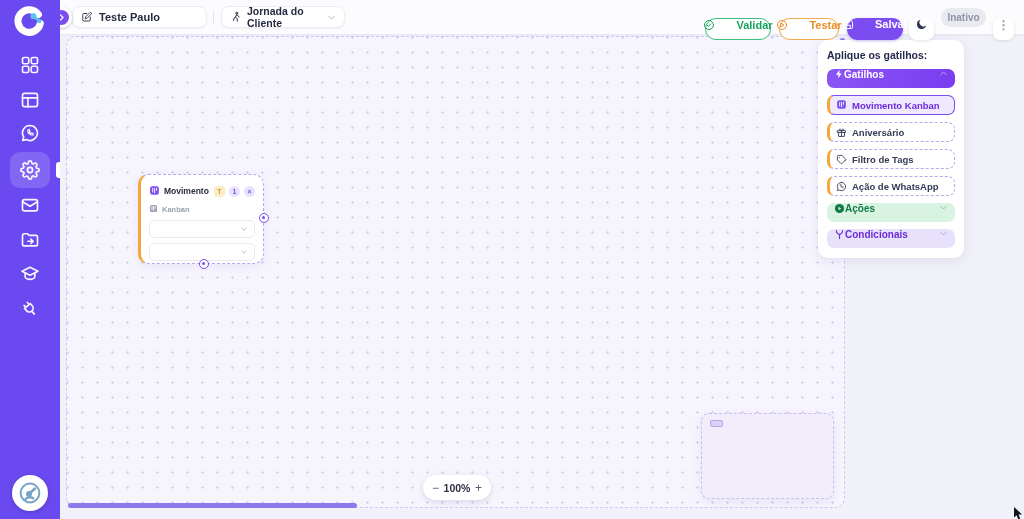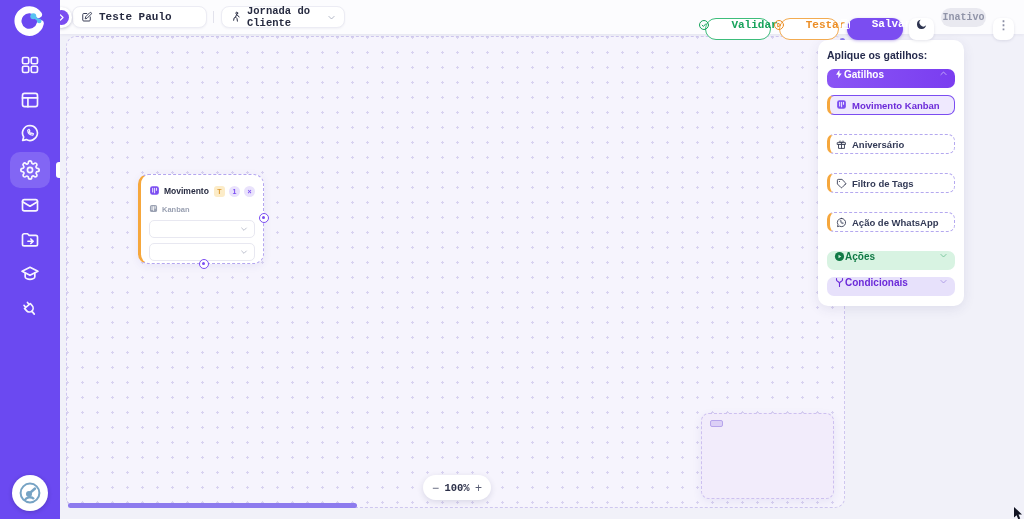--- a/index.html
+++ b/index.html
@@ -11,21 +11,21 @@
 
   
   .sidebar { position:absolute; left:0; top:0; width:60px; height:519px; background:#6b49f1; z-index:30; }
   .logo { position:absolute; left:13px; top:6px; width:32px; height:32px; }
   .nav-ic { position:absolute; left:20px; width:20px; height:20px; color:#ffffff; opacity:.95; cursor:pointer; }
   .nav-active-bg { position:absolute; left:10px; top:152px; width:40px; height:36px; background:#8266f4; border-radius:10px; }
   .nav-indicator { position:absolute; left:56px; top:162px; width:4px; height:16px; background:#ffffff; border-radius:3px 0 0 3px; }
   .avatar { position:absolute; left:12px; top:475px; width:36px; height:36px; background:#ffffff; border-radius:50%; display:flex; align-items:center; justify-content:center; box-shadow:0 1px 4px rgba(20,20,60,.25); }
 
   
-  .topbar { position:absolute; left:60px; top:0; width:964px; height:34px; background:#fcfcfe; box-shadow:0 1px 3px rgba(35,35,90,.06); z-index:20;font-family:Liberation Mono, monospace; }
+  .topbar { position:absolute; left:60px; top:0; width:964px; height:34px; background:#fcfcfe; box-shadow:0 1px 3px rgba(35,35,90,.06); z-index:20; }
   .toggle-btn { position:absolute; left:-9px; top:7px; width:21px; height:21px; border-radius:50%; background:#ffffff; box-shadow:0 1px 3px rgba(30,30,80,.25); display:flex; align-items:center; justify-content:center; cursor:pointer; z-index:40; }
   .toggle-btn .inner { width:15px; height:15px; border-radius:50%; background:#7b4df1; color:#fff; display:flex; align-items:center; justify-content:center; }
   .pill { position:absolute; top:6px; height:22px; background:#fff; border:1px solid #ececf4; border-radius:8px; box-shadow:0 1px 2px rgba(40,40,90,.05); display:flex; align-items:center; gap:6px; padding:0 8px; color:#272b41; }
   .flow-name { left:12px; width:135px; }
   .flow-name input { border:none; outline:none; width:100%; font-family:inherit; font-size:11px; font-weight:bold; color:#272b41; background:transparent; }
   .divider { position:absolute; left:153px; top:11px; width:1px; height:12px; background:#e2e2ec; }
   .journey { left:161px; width:124px; font-size:10.5px; font-weight:bold; cursor:pointer; justify-content:space-between; }
   .journey .lab { display:flex; align-items:center; gap:5px; }
   .btn { position:absolute; top:18px; height:22px; border-radius:12px; display:flex; align-items:flex-start; justify-content:center; gap:21px; font-size:11px; font-weight:bold; cursor:pointer; background:#fff; }
   .btn-validate { left:645px; width:66px; border:1.5px solid #3dbd7b; color:#17a35b; }
@@ -49,34 +49,34 @@
   .handle { position:absolute; width:10px; height:10px; border:1.6px solid #7b4df1; border-radius:50%; background:#fff; cursor:crosshair; }
   .handle::after { content:""; position:absolute; left:2.2px; top:2.2px; width:3px; height:3px; border-radius:50%; background:#7b4df1; }
   .handle-right { right:-6px; top:38px; }
   .handle-bottom { left:58px; bottom:-6px; }
 
   .minimap { position:absolute; left:634px; top:376px; width:133px; height:86px; background:#f2ecfb; border:1px dashed #cdc0f0; border-radius:8px; box-shadow:0 3px 10px rgba(70,50,160,.08); cursor:pointer; }
   .minimap .mini-node { position:absolute; left:8px; top:6px; width:13px; height:7px; background:#dcd0f6; border:1px solid #b7a5ec; border-radius:2px; }
 
   .zoom-ctl { position:absolute; left:356px; top:438px; width:68px; height:25px; background:#ffffff; border-radius:13px; box-shadow:0 2px 6px rgba(40,40,90,.14); display:flex; align-items:center; justify-content:space-between; padding:0 9px; }
   .zoom-ctl .zbtn { font-size:12px; color:#565b72; cursor:pointer; line-height:1; }
-  .zoom-ctl .zlevel { font-size:10.5px; font-weight:bold; color:#2c3049;font-family:Liberation Mono, monospace; }
+  .zoom-ctl .zlevel { font-size:10.5px; font-weight:bold; color:#2c3049; }
 
   .hscroll { position:absolute; left:1px; top:466px; width:289px; height:5px; background:#8d7bee; border-radius:3px; cursor:grab; }
   .vscroll { position:absolute; left:773px; top:1px; width:5px; height:156px; background:#8d7bee; border-radius:3px; cursor:grab; }
 
   
   .panel { position:absolute; left:818px; top:40px; width:146px; background:#ffffff; border-radius:10px; box-shadow:0 3px 12px rgba(60,60,120,.10); padding:9px 9px 10px 9px; z-index:10; }
   .panel-title { font-size:10.5px; font-weight:bold; color:#262b4d; margin-bottom:8px; }
   .sec { height:19px; border-radius:7px; display:flex; align-items:flex-start; padding:0 7px; font-size:10px; font-weight:bold; cursor:pointer; }
   .sec .grow, .titem .grow { flex:1; }
   .sec-triggers { background:linear-gradient(90deg,#8a55f5,#7a3df0); color:#ffffff; margin-bottom:7px; }
   .sec-actions { background:#d8f3e2; color:#117a46; margin-bottom:7px; }
   .sec-cond { background:#e7e1fb; color:#6c2bd9; }
-  .titem { height:20px; border:1px dashed #b4a8ef; border-left:3px solid #f6a73c; border-radius:7px; background:#fff; display:flex; align-items:center; gap:5px; padding:0 6px; margin-bottom:19px; font-size:9.5px; font-weight:bold; color:#333a56; cursor:pointer; }
+  .titem { height:20px; border:1px dashed #b4a8ef; border-left:3px solid #f6a73c; border-radius:7px; background:#fff; display:flex; align-items:center; gap:5px; padding:0 6px; margin-bottom:7px; font-size:9.5px; font-weight:bold; color:#333a56; cursor:pointer; }
   .titem.selected { background:#efe9fe; border:1px solid #7b4df1; border-left:3px solid #f6a73c; color:#6c2bd9; }
   .titem svg { flex:none; }
 
   .cursor { position:absolute; left:1013px; top:506px; width:12px; height:13px; z-index:50; }
 </style>
 </head>
 <body>
 
 <div class="stage">
 

